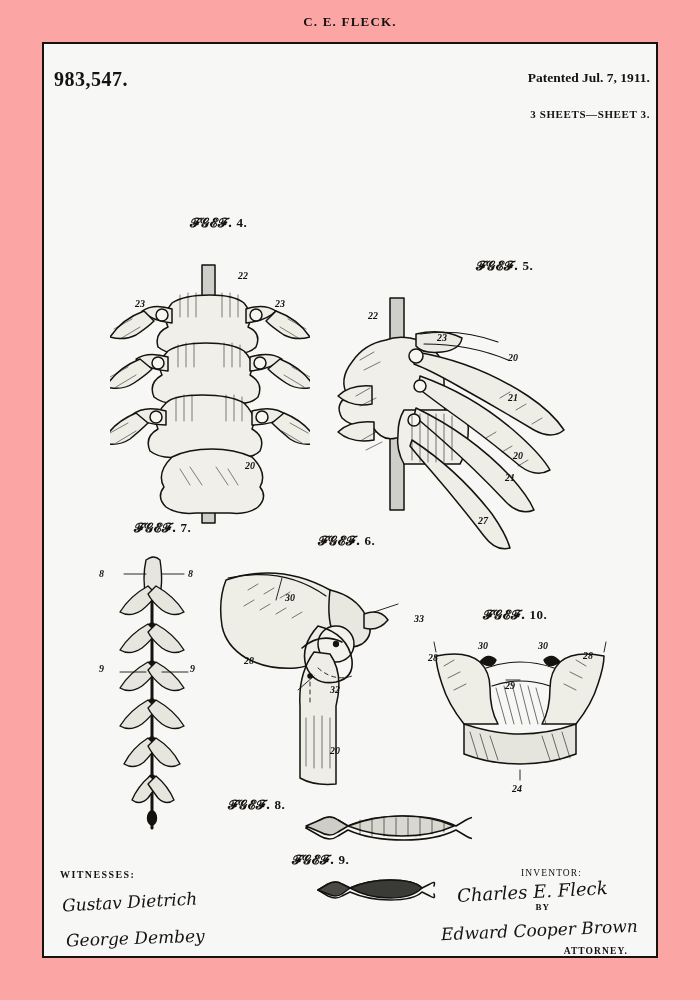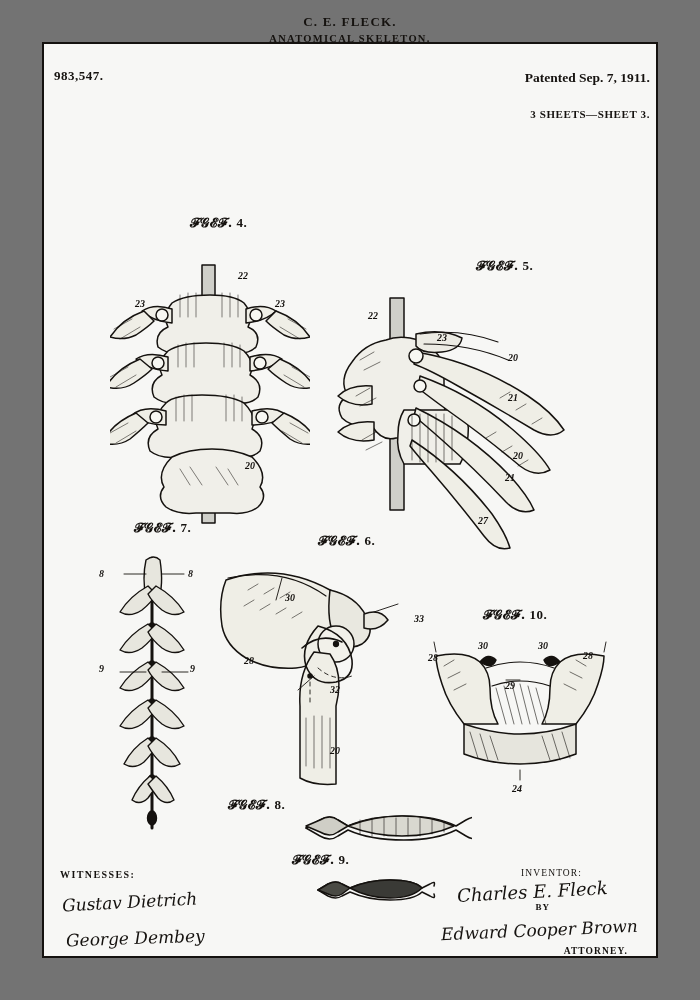--- a/index.html
+++ b/index.html
@@ -1,21 +1,21 @@
 <!DOCTYPE html>
 <html><head>
 <meta charset="utf-8">
 <style>
   html,body{margin:0;padding:0;background:#e8e8e6;}
   body{width:700px;height:1000px;font-family:"Liberation Serif",serif;}
 
   .sheet{
     position:relative;
     width:700px;height:1000px;
-    background:#737373;
+    background:#fca5a5;
     overflow:hidden;
   }
   .border-outer{
     position:absolute;
     left:42px;top:42px;right:42px;bottom:42px;
     border:2px solid #15120f;
     background:#f7f7f5;
   }
 
   
@@ -31,21 +31,21 @@
   .title-line{
     font-size:10.5px;font-weight:bold;letter-spacing:1.3px;
     margin-top:3px;color:#15120f;
   }
   .appl-line{
     font-size:8.5px;font-weight:bold;letter-spacing:.9px;
     margin-top:3px;color:#15120f;
   }
   .patno{
     position:absolute;left:54px;top:68px;
-    font-size:13px;font-weight:bold;letter-spacing:.5px;color:#15120f;
+    font-size:20px;font-weight:bold;letter-spacing:.5px;color:#15120f;
   }
   .patdate{
     position:absolute;right:50px;top:70px;
     font-size:13.5px;font-weight:bold;color:#15120f;
   }
   .sheets{
     position:absolute;right:50px;top:95px;
     font-size:11px;font-weight:bold;letter-spacing:.6px;color:#15120f;margin-top:13px;
   }
 
@@ -101,24 +101,23 @@
   .drawing{position:absolute;}
 </style>
 </head>
 <body>
 
 <div class="sheet">
   <div class="border-outer"></div>
 
   <div class="head">
     <div class="inventor-name">C. E. FLECK.</div>
-    <div class="title-line">ANATOMICAL SKELETON.</div>
   </div>
   <div class="patno">983,547.</div>
-  <div class="patdate">Patented Sep. 7, 1911.</div>
+  <div class="patdate">Patented Jul. 7, 1911.</div>
   <div class="sheets">3 SHEETS—SHEET 3.</div>
 
   <div class="figlabel" style="left:190px;top:215px;">
     <span class="gl">𝓕𝓖𝓔𝓕.</span>&nbsp;<span>4.</span>
   </div>
 
   <div class="drawing" style="left:110px;top:255px;">
   <svg width="200" height="290" viewBox="0 0 200 290">
     <g fill="none" stroke="#15120f" stroke-width="1.5" stroke-linejoin="round" stroke-linecap="round">
 

